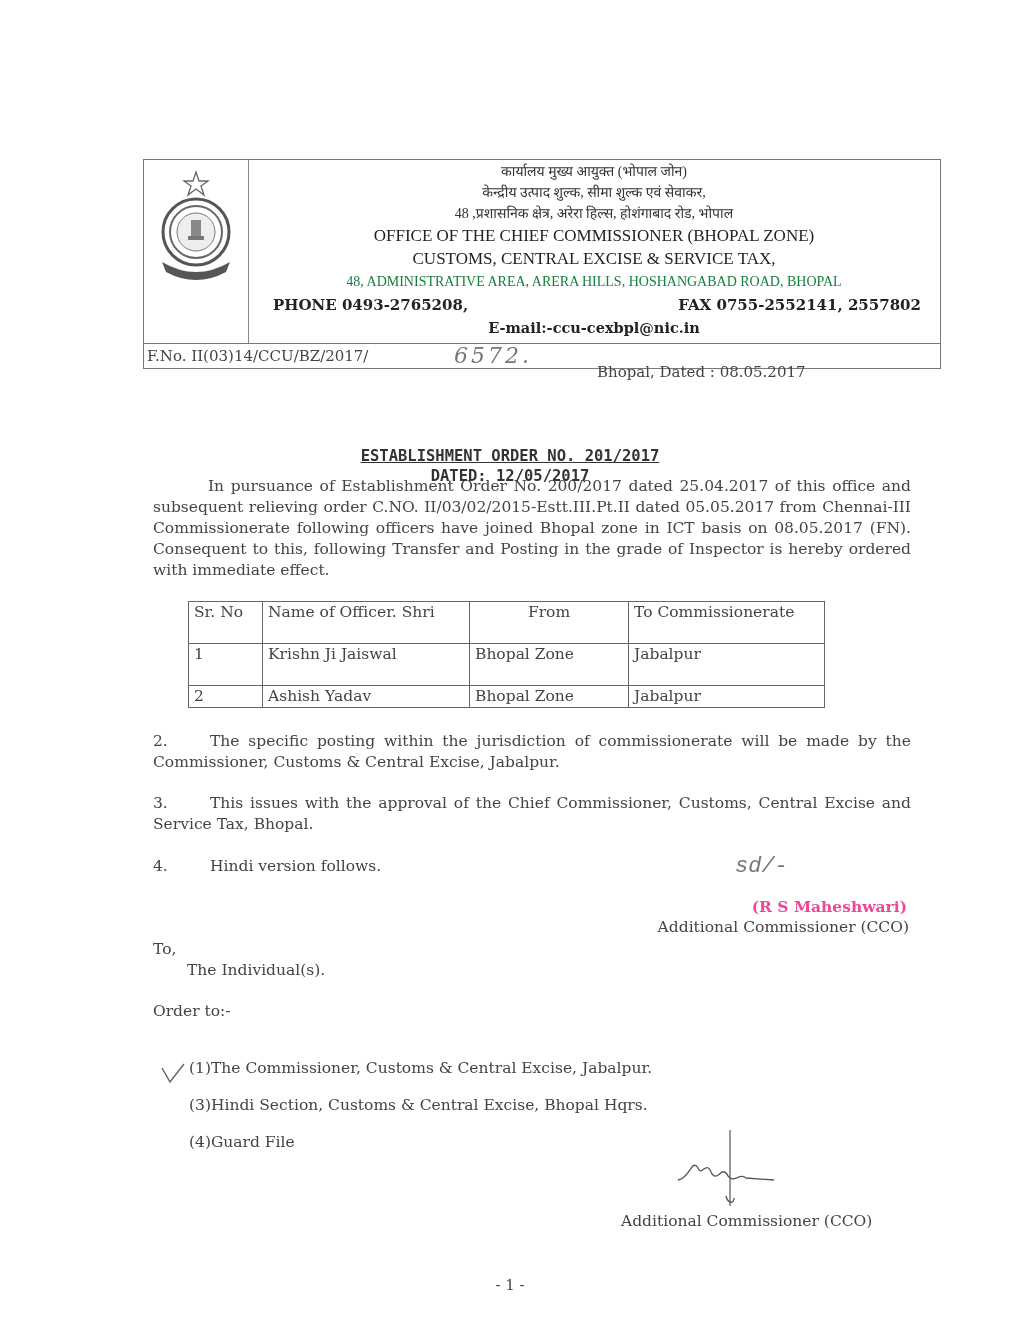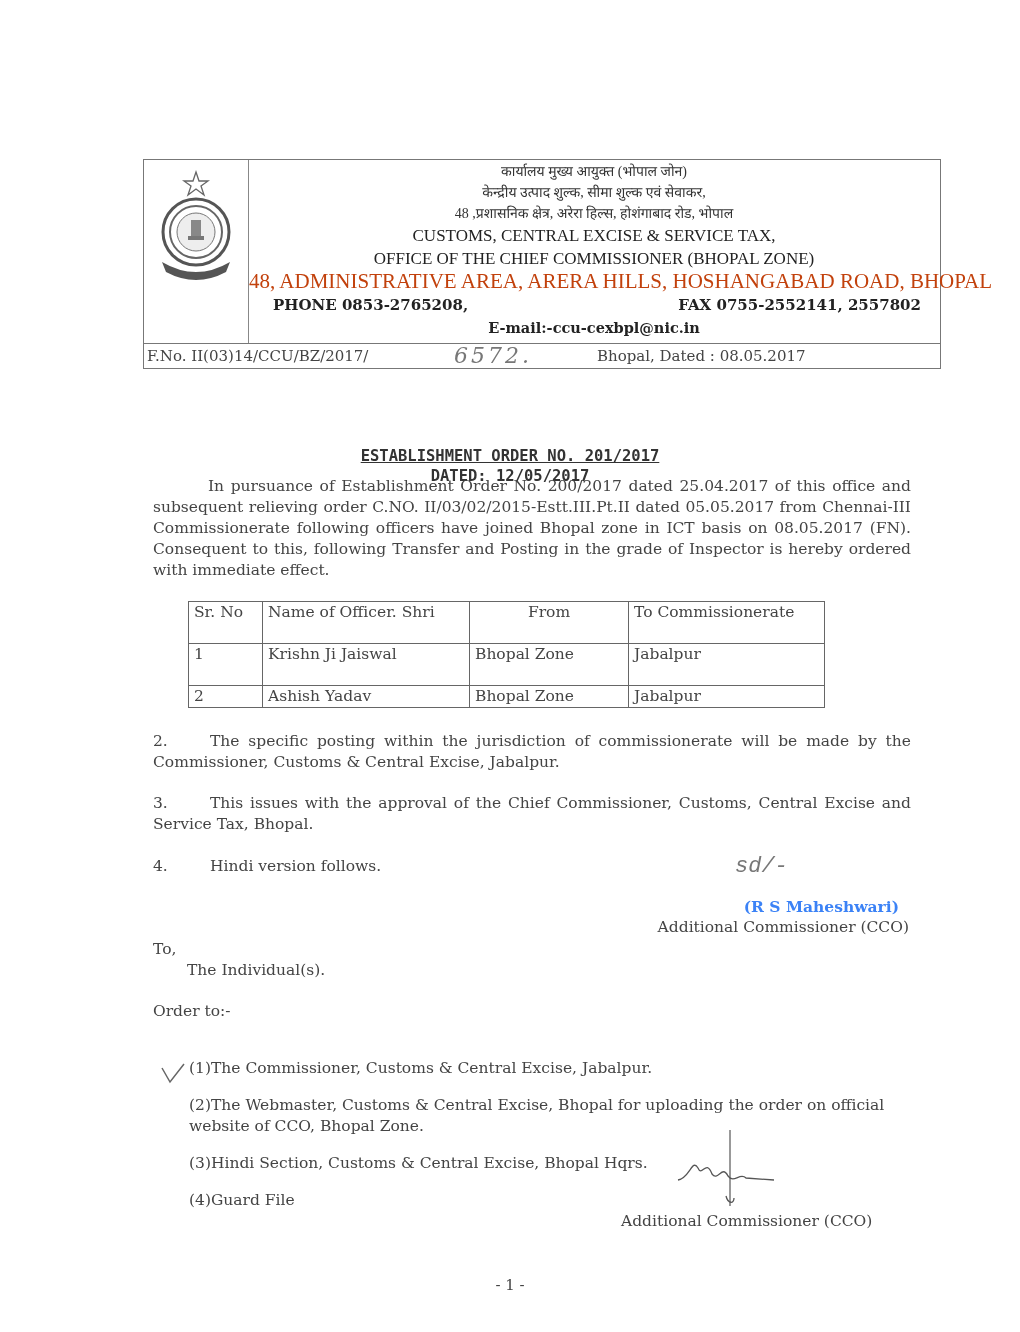--- a/index.html
+++ b/index.html
@@ -17,33 +17,33 @@
     border-right: 1px solid #888;
   }
   .logo-cell svg { position: absolute; left: 10px; top: 10px; }
   .addr {
     position: absolute; left: 105px; top: 0; width: 690px; height: 183px;
     text-align: center; font-family: "Liberation Serif", serif;
   }
   .hindi { font-size: 14px; line-height: 21px; color: #333; }
   .hindi.first { margin-top: 1px; }
   .eng1 { font-size: 17px; line-height: 23px; color: #222; }
-  .eng-addr { font-size: 21px; line-height: 23px; color: #c2410c; white-space: nowrap; }
+  .eng-addr { font-size: 14px; line-height: 23px; color: #15803d; white-space: nowrap; }
   .phone-row {
     display: flex; justify-content: space-between; padding: 0 18px 0 24px;
     font-family: "DejaVu Serif", serif; font-weight: bold; font-size: 15px; line-height: 24px; color: #222;
   }
   .email { font-family: "DejaVu Serif", serif; font-weight: bold; font-size: 14.5px; line-height: 22px; color: #222; }
   .fno-row {
     position: absolute; left: 0; top: 183px; width: 796px; height: 25px;
     border-top: 1px solid #777; font-family: "DejaVu Serif", serif; font-size: 15px; color: #444;
   }
   .fno { position: absolute; left: 3px; top: 3px; }
   .handno { position: absolute; left: 310px; top: -1px; font-family: "DejaVu Serif", serif; font-style: italic; font-size: 22px; color: #777; letter-spacing: 3px; }
-  .dated { position: absolute; left: 453px; top: 3px; }
+  .dated { position: absolute; left: 453px; top: 19px; }
   .order-title {
     position: absolute; left: 0; width: 1020px; top: 414px; text-align: center;
     font-family: "DejaVu Sans Mono", monospace; font-weight: bold; font-size: 15.5px; color: #333; margin-top: 32px;
   }
   .order-title .l1 { text-decoration: underline; display: block; line-height: 20px; }
   .order-title .l2 { display: block; line-height: 20px; }
   .para {
     position: absolute; left: 153px; width: 758px;
     font-family: "DejaVu Serif", serif; font-size: 15.5px; line-height: 21px; color: #444;
     text-align: justify;
@@ -57,21 +57,21 @@
   table.officers td, table.officers th {
     border: 1px solid #666; vertical-align: top; text-align: left; font-weight: normal;
     padding: 0 5px; line-height: 21px;
   }
   table.officers th.c { text-align: center; }
   .sig-mark { position: absolute; font-family: "DejaVu Serif", serif; font-style: italic; color: #777; }
   .signatory {
     position: absolute; right: 111px; top: 896px; text-align: right;
     font-family: "DejaVu Serif", serif; font-size: 15.5px; line-height: 21px; color: #444;
   }
-  .signatory .name { font-weight: bold; color: #3b82f6; margin-right: 10px; }
+  .signatory .name { font-weight: bold; color: #ec4899; margin-right: 2px; }
   .abs { position: absolute; font-family: "DejaVu Serif", serif; font-size: 15.5px; line-height: 21px; color: #444; }
   .copy-list { position: absolute; left: 173px; top: 1042px; width: 745px; font-family: "DejaVu Serif", serif; font-size: 15.5px; line-height: 21px; color: #444; }
   .copy-list div { margin: 16px; }
   .page-no { position: absolute; left: 0; width: 1020px; top: 1276px; text-align: center; font-family: "DejaVu Serif", serif; font-size: 15px; color: #444; }
 </style>
 </head>
 <body>
 
 <div class="header-box">
   <div class="logo-cell">
@@ -82,25 +82,25 @@
       <circle cx="42" cy="62" r="19" fill="#eee" stroke="#777" stroke-width="1"></circle>
       <rect x="37" y="50" width="10" height="16" fill="#888"></rect>
       <rect x="34" y="66" width="16" height="4" fill="#777"></rect>
       <path d="M8,92 Q42,112 76,92 L72,102 Q42,118 12,102 Z" fill="#555"></path>
     </svg>
   </div>
   <div class="addr">
     <div class="hindi first">कार्यालय मुख्य आयुक्त (भोपाल जोन)</div>
     <div class="hindi">केन्द्रीय उत्पाद शुल्क, सीमा शुल्क एवं सेवाकर,</div>
     <div class="hindi">48 ,प्रशासनिक क्षेत्र, अरेरा हिल्स, होशंगाबाद रोड, भोपाल</div>
+    <div class="eng1">OFFICE OF THE CHIEF COMMISSIONER (BHOPAL ZONE)</div>
     <div class="eng1">CUSTOMS, CENTRAL EXCISE &amp; SERVICE TAX,</div>
-    <div class="eng1">OFFICE OF THE CHIEF COMMISSIONER (BHOPAL ZONE)</div>
     <div class="eng-addr">48, ADMINISTRATIVE AREA, ARERA HILLS, HOSHANGABAD ROAD, BHOPAL</div>
     <div class="phone-row">
-      <span>PHONE 0853-2765208,</span>
+      <span>PHONE 0493-2765208,</span>
       <span>FAX 0755-2552141, 2557802</span>
     </div>
     <div class="email">E-mail:-ccu-cexbpl@nic.in</div>
   </div>
   <div class="fno-row">
     <span class="fno">F.No. II(03)14/CCU/BZ/2017/</span>
     <span class="handno">6572.</span>
     <span class="dated">Bhopal, Dated : 08.05.2017</span>
   </div>
 </div>
@@ -146,21 +146,20 @@
   <div class="name">(R S Maheshwari)</div>
   <div>Additional Commissioner (CCO)</div>
 </div>
 
 <div class="abs" style="left:153px; top:939px;">To,</div>
 <div class="abs" style="left:187px; top:960px;">The Individual(s).</div>
 
 <div class="abs" style="left:153px; top:1001px;">Order to:-</div>
 <div class="copy-list">
   <div>(1)The Commissioner, Customs &amp; Central Excise, Jabalpur.</div>
-  <div>(2)The Webmaster, Customs &amp; Central Excise, Bhopal for uploading the order on official website of CCO, Bhopal Zone.</div>
   <div>(3)Hindi Section, Customs &amp; Central Excise, Bhopal Hqrs.</div>
   <div>(4)Guard File</div>
 </div>
 <svg style="position:absolute; left:160px; top:1062px;" width="26" height="24">
   <path d="M2,6 L10,20 L24,2" fill="none" stroke="#666" stroke-width="1.5"></path>
 </svg>
 
 <svg style="position:absolute; left:670px; top:1128px;" width="110" height="80">
   <path d="M60,2 L60,78" stroke="#555" stroke-width="1.2" fill="none"></path>
   <path d="M8,52 C20,50 22,30 28,40 C32,50 36,30 42,46 C48,54 52,36 58,48 C64,56 70,44 76,50 L104,52" stroke="#555" stroke-width="1.3" fill="none"></path>

